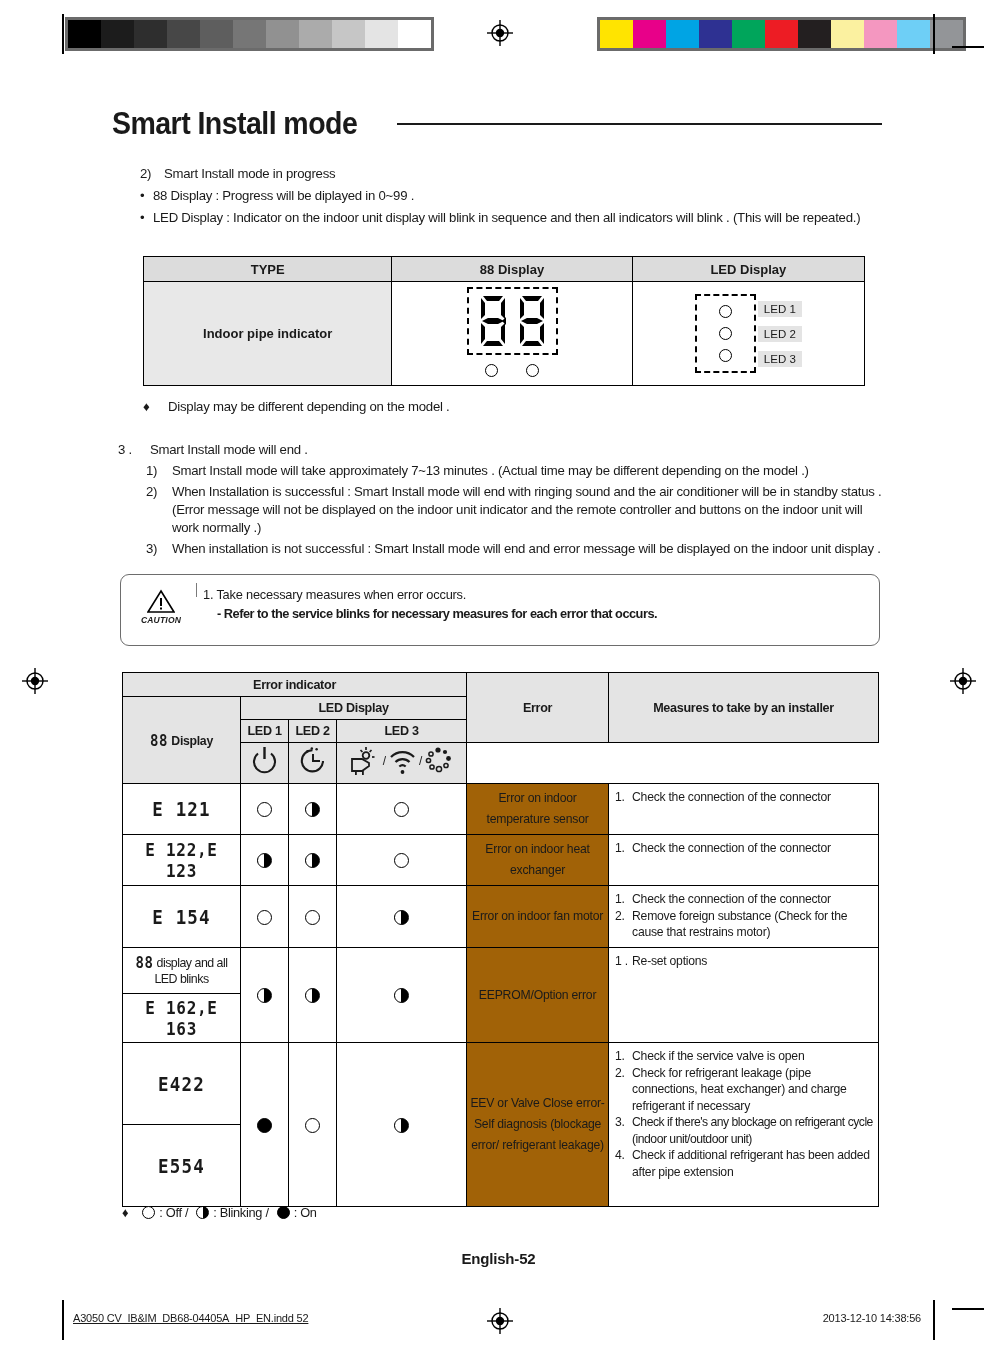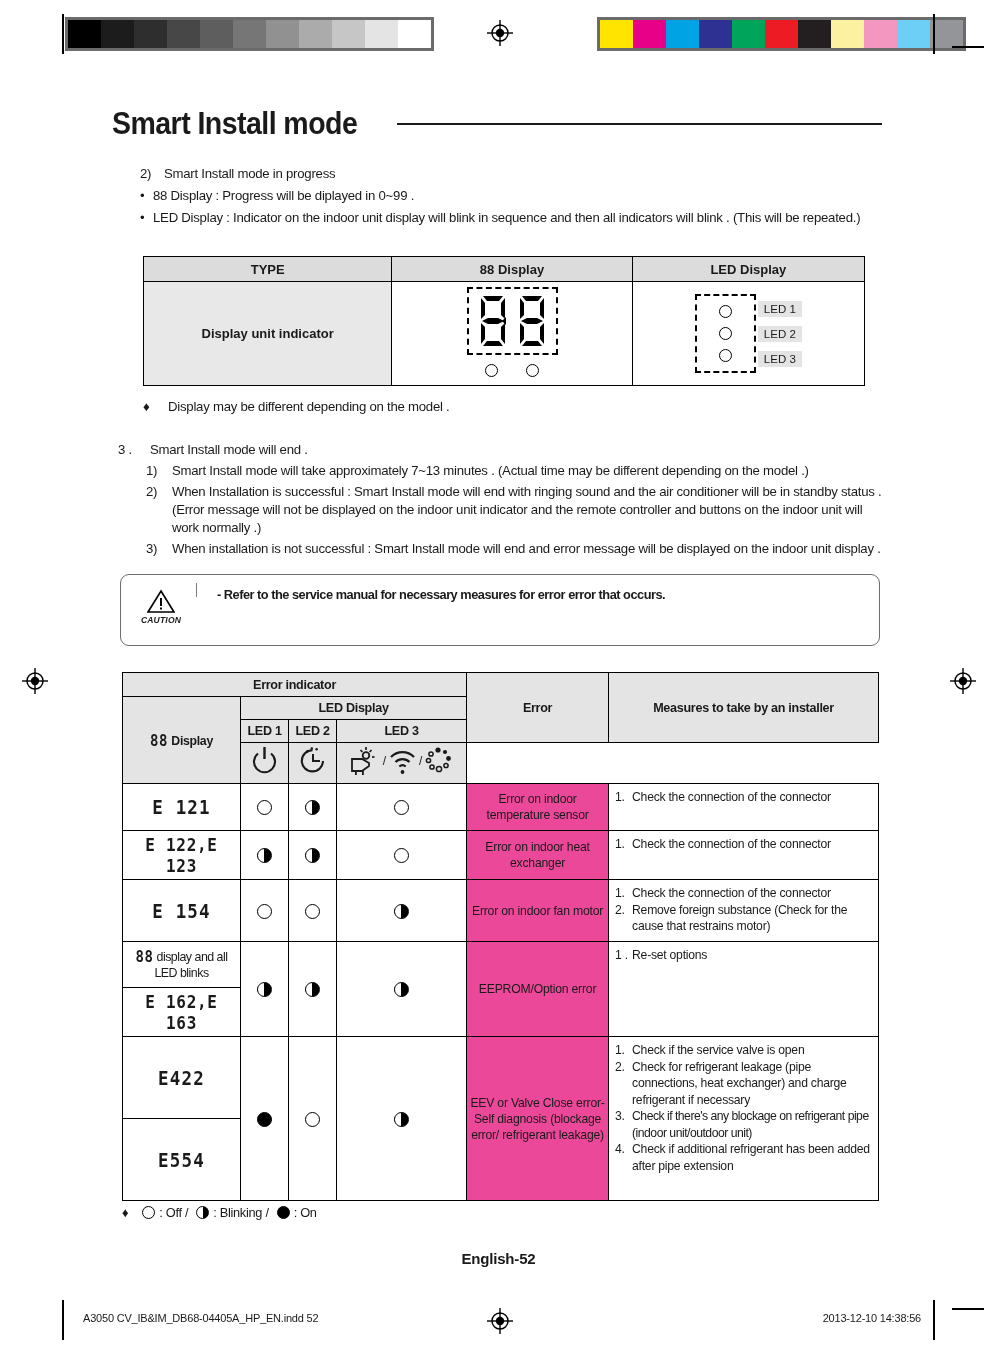--- a/index.html
+++ b/index.html
@@ -82,21 +82,21 @@
   .c-strong { font-weight:bold; letter-spacing:-0.5px; }
   .c-tight { letter-spacing:-0.75px; }
 
   
   .t2 { position:absolute; left:122px; top:672px; width:756px; border-collapse:collapse; table-layout:fixed; }
   .t2 td, .t2 th { border:1.4px solid #000; }
   .t2 .hcell { background:#e4e4e4; text-align:center; font-weight:bold; font-size:12.6px; letter-spacing:-0.3px; }
   .t2 .hicon { background:#e4e4e4; text-align:center; padding:3px 0; }
   .t2 .code { text-align:center; vertical-align:middle; background:#fff; padding:5px 2px; }
   .t2 .dotc { text-align:center; vertical-align:middle; background:#fff; }
-  .t2 .errc { text-align:center; vertical-align:middle; font-size:12.2px; line-height:16px; letter-spacing:-0.2px; padding:4px 3px; background:#ec4899; }
+  .t2 .errc { text-align:center; vertical-align:middle; font-size:12.2px; line-height:21px; letter-spacing:-0.2px; padding:4px 3px; background:#a16207; }
   .t2 .meas { vertical-align:top; font-size:12.2px; line-height:16.5px; letter-spacing:-0.25px; padding:5px 5px 5px 6px; background:#fff; }
   .meas .mrow { display:flex; }
   .meas .mn { flex:0 0 auto; width:17px; }
   .meas .mt { flex:1 1 auto; }
   .blink-note { font-size:12.4px; line-height:16px; text-align:center; letter-spacing:-0.5px; padding:4px 2px; }
 
   
   .d { display:inline-block; width:15px; height:15px; border-radius:50%; border:1.7px solid #000; vertical-align:middle; }
   .d.off { background:#fff; }
   .d.on { background:#000; }
@@ -108,21 +108,21 @@
     font-size:17.5px; font-weight:bold; letter-spacing:1.2px;
     transform:scaleY(1.12); display:inline-block;
   }
   .seg7.sm { font-size:14px; letter-spacing:0.6px; }
 
   .legend { position:absolute; left:122px; top:1205px; font-size:12.8px; letter-spacing:-0.3px; display:flex; align-items:center; gap:4px; }
   .legend .d { width:13px; height:13px; }
   .pagenum { position:absolute; left:0; top:1250px; width:997px; text-align:center; font-size:15px; font-weight:bold; letter-spacing:-0.2px; }
 
   .print-bottom { position:absolute; left:0; top:1300px; width:997px; height:57px; font-size:11px; letter-spacing:-0.2px; }
-  .pb-file { position:absolute; left:83px; top:12px; white-space:nowrap; }
+  .pb-file { position:absolute; left:73px; top:12px; white-space:nowrap;text-decoration:underline; }
   .pb-date { position:absolute; right:76px; top:12px; white-space:nowrap; }
 </style>
 </head>
 <body>
 
 <div class="print-top">
   <div class="tick-v" style="left:62px; top:14px; height:40px;"></div>
   <div class="bar-group gray" id="gray-bars">
       <div class="swatch" style="background: rgb(0, 0, 0);"></div>
       <div class="swatch" style="background: rgb(28, 28, 28);"></div>
@@ -184,21 +184,21 @@
   </div>
 
   <table class="t1">
     <tbody>
         <tr>
       <th class="hd" style="width:248px;">TYPE</th>
       <th class="hd" style="width:240px;">88 Display</th>
       <th class="hd" style="width:232px;">LED Display</th>
     </tr>
     <tr>
-      <td class="lab">Display unit indicator</td>
+      <td class="lab">Indoor pipe indicator</td>
       <td class="cell">
         <div class="seg-wrap">
           <div class="seg-box">
             <svg width="34" height="54" viewBox="0 0 34 54">
               <polygon points="7,2 27,2 23,7 11,7" fill="#000"></polygon>
               <polygon points="5,4 9,9 9,21 5,25" fill="#000"></polygon>
               <polygon points="29,4 29,25 25,21 25,9" fill="#000"></polygon>
               <polygon points="8,27 26,27 30,23 30,31 26,27" fill="#000"></polygon>
               <polygon points="6,27 12,24 22,24 28,27 22,30 12,30" fill="#000"></polygon>
               <polygon points="5,29 9,33 9,45 5,50" fill="#000"></polygon>
@@ -269,21 +269,22 @@
     <div class="caution-icon">
       <svg width="28" height="25" viewBox="0 0 28 25">
         <polygon points="14,2 27,23 1,23" fill="none" stroke="#000" stroke-width="1.6"></polygon>
         <rect x="13" y="9" width="2" height="8" fill="#000"></rect>
         <rect x="13" y="18.5" width="2" height="2" fill="#000"></rect>
       </svg>
       <div class="caution-word">CAUTION</div>
     </div>
     <div class="caution-sep"></div>
     <div class="caution-body">
-      <div class="c-strong" style="padding-left:14px;">-  Refer to the service manual for necessary measures for error error that occurs.</div>
+      <div>1. Take necessary measures when error occurs.</div>
+      <div class="c-strong" style="padding-left:14px;">-  Refer to the service blinks for necessary measures for each error that occurs.</div>
     </div>
   </div>
 
   <table class="t2">
     <colgroup>
       <col style="width:118px;">
       <col style="width:48px;">
       <col style="width:48px;">
       <col style="width:130px;">
       <col style="width:142px;">
@@ -436,21 +437,21 @@
         <div class="mrow">
               <span class="mn">1.</span>
               <span class="mt">Check if the service valve is open</span>
             </div>
         <div class="mrow">
               <span class="mn">2.</span>
               <span class="mt">Check for refrigerant leakage (pipe connections, heat exchanger) and charge refrigerant if necessary</span>
             </div>
         <div class="mrow">
               <span class="mn">3.</span>
-              <span class="mt" style="letter-spacing:-0.5px;">Check if there's any blockage on refrigerant pipe (indoor unit/outdoor unit)</span>
+              <span class="mt" style="letter-spacing:-0.5px;">Check if there's any blockage on refrigerant cycle (indoor unit/outdoor unit)</span>
             </div>
         <div class="mrow">
               <span class="mn">4.</span>
               <span class="mt">Check if additional refrigerant has been added after pipe extension</span>
             </div>
       </td>
     </tr>
 
     <tr>
       <td class="code" style="height:82px;"><span class="seg7">E554</span></td>

